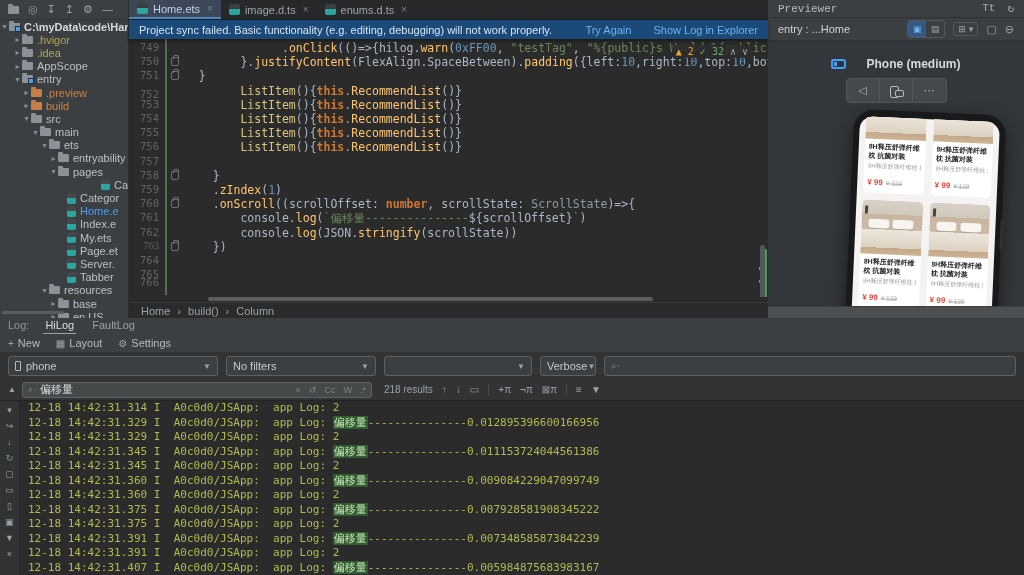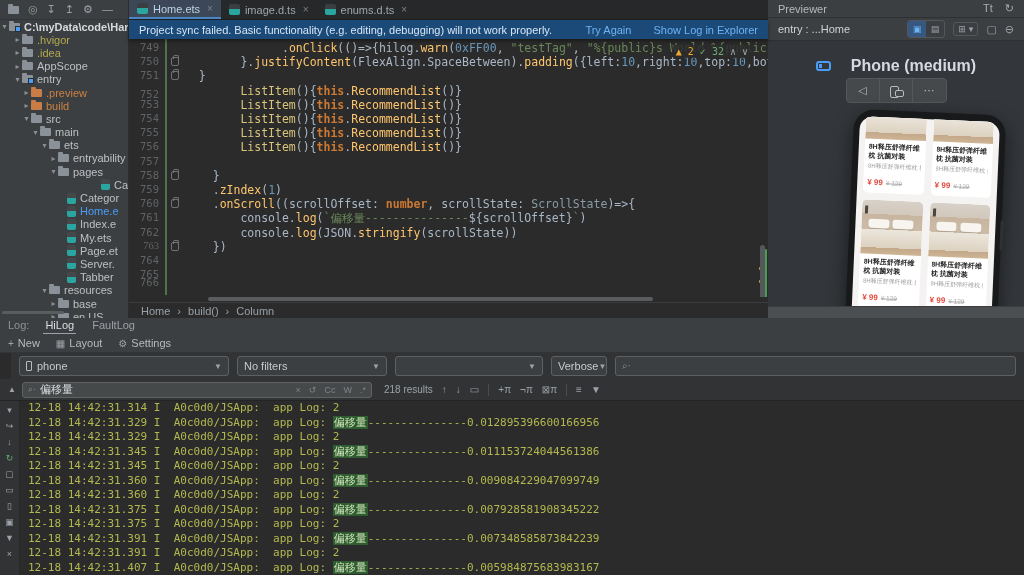--- a/index.html
+++ b/index.html
@@ -50,30 +50,30 @@
   #inspect { position:absolute; right:16px; top:6px; display:flex; align-items:center; gap:6px; font-size:10px; color:#9da2a8; background:rgba(43,43,43,.85); padding:1px 4px; border-radius:3px; }
   #inspect .warn { color:#f0a732; } #inspect .ok { color:#6aab73; }
   #stripe { position:absolute; right:0; top:0; width:10px; height:258px; }
   .mark { position:absolute; border-radius:1px; }
   #hscroll { position:absolute; left:79px; top:297px; right:30px; height:4px; }
   #hscroll .thumb { height:4px; border-radius:2px; background:#5a5d5f; width:84%; }
   #breadcrumb { position:absolute; left:0; top:302px; right:0; height:16px; background:#2b2b2b; border-top:1px solid #3a3c3e; display:flex; align-items:center; gap:7px; padding-left:12px; font-size:11px; color:#99a0a8; }
 
   
   #previewer { left:768px; top:0; width:256px; height:318px; background:#33363a; }
-  #pv-head { position:absolute; left:0; top:0; right:0; height:18px; background:#3c3f41; border-bottom:1px solid #2e3032; display:flex; align-items:center; padding:0 10px; font-size:11px; color:#b6babd; }
+  #pv-head { position:absolute; left:0; top:0; right:0; height:18px; background:#3c3f41; border-bottom:1px solid #2e3032; display:flex; align-items:center; padding:0 10px; font-size:11px; color:#b6babd;font-family:Liberation Mono, monospace; }
   #pv-head .ri { margin-left:auto; display:flex; gap:12px; color:#a7acb1; font-size:11px; }
   #pv-sub { position:absolute; left:0; top:18px; right:0; height:23px; background:#3c3f41; border-bottom:1px solid #2e3032; display:flex; align-items:center; padding:0 10px; font-size:11px; color:#cfd2d6; }
   #pv-sub .grp { display:flex; align-items:center; margin-left:auto; border:1px solid #55585a; border-radius:3px; overflow:hidden; }
   #pv-sub .tg { width:18px; height:16px; display:flex; align-items:center; justify-content:center; font-size:9px; color:#9da2a8; }
   #pv-sub .tg.on { background:#365880; color:#6db3f2; }
   #pv-sub .g2 { display:flex; align-items:center; gap:3px; border:1px solid #55585a; border-radius:3px; padding:1px 4px; margin-left:8px; color:#9da2a8; font-size:9px; }
   #pv-sub .lone { margin-left:8px; color:#9da2a8; font-size:11px; }
   #pv-body { position:absolute; left:0; top:41px; right:0; height:265px; overflow:hidden; }
-  #device-row { position:absolute; left:0; right:0; top:16px; display:flex; align-items:center; justify-content:center; gap:20px; color:#d6dae0; font-weight:bold; font-size:16px; }
+  #device-row { position:absolute; left:0; right:0; top:16px; display:flex; align-items:center; justify-content:center; gap:20px; color:#d6dae0; font-weight:bold; font-size:12px; }
   .phone-ic { display:inline-block; width:15px; height:10px; border:2px solid #4a9df8; border-radius:3px; position:relative; }
   .phone-ic:before { content:""; position:absolute; left:1px; top:1px; width:3px; height:4px; background:#4a9df8; }
   #pv-btns { position:absolute; left:0; right:0; top:37px; display:flex; justify-content:center; }
   #pv-btns .bgroup { display:flex; background:#46494b; border:1px solid #55585a; border-radius:4px; overflow:hidden; }
   #pv-btns .pbtn { width:33px; height:23px; display:flex; align-items:center; justify-content:center; color:#b8bcbe; font-size:11px; border-right:1px solid #55585a; }
   #pv-btns .pbtn:last-child { border-right:none; }
   .ic-rot { position:relative; width:12px; height:10px; }
   .ic-rot:before { content:""; position:absolute; left:0; top:0; width:7px; height:10px; border:1px solid #b8bcbe; border-radius:2px; }
   .ic-rot:after { content:""; position:absolute; left:5px; top:4px; width:7px; height:5px; border:1px solid #b8bcbe; border-radius:2px; background:#46494b; }
   #phone { position:absolute; left:77px; top:71px; width:152px; height:430px; background:#17191b; border-radius:20px; padding:7px 6px; transform:rotate(2.5deg); box-shadow:0 6px 18px rgba(0,0,0,.5); }
@@ -94,21 +94,21 @@
   #pv-strip { position:absolute; left:0; top:306px; right:0; height:12px; background:#4c4f51; border-top:1px solid #3a3c3e; }
 
   
   #log-panel { left:0; top:318px; width:1024px; height:257px; background:#2b2b2b; }
   #log-tabs { position:absolute; left:0; top:0; right:0; height:16px; background:#3c3f41; display:flex; align-items:flex-start; gap:14px; padding:1px 8px 0; font-size:11px; color:#9ca1a6; }
   #log-tabs .ltab { padding:0 2px 2px; } 
   #log-tabs .ltab.active { color:#dadee2; border-bottom:2px solid #9da2a8; }
   #log-toolbar { position:absolute; left:0; top:16px; right:0; height:19px; background:#3c3f41; display:flex; align-items:center; gap:16px; padding:0 8px; font-size:11px; color:#b6babd; border-bottom:1px solid #323436; }
   #log-toolbar .titem { display:flex; align-items:center; gap:4px; }
   #log-toolbar .tg { color:#9da2a8; font-size:10px; }
-  #filter-row { position:absolute; left:0; top:35px; right:0; height:26px; background:#313335; display:flex; align-items:center;margin-left:11px; }
+  #filter-row { position:absolute; left:0; top:35px; right:0; height:26px; background:#313335; display:flex; align-items:center; }
   .dd { height:20px; background:#3c3f41; border:1px solid #5e6163; border-radius:3px; display:flex; align-items:center; padding:0 6px; font-size:11px; color:#c6cacd; }
   .dd .car { margin-left:auto; color:#9da2a8; font-size:8px; }
   .dev-ic { display:inline-block; width:6px; height:10px; border:1px solid #b8bcbe; border-radius:1px; margin-right:5px; }
   #dd-device { position:absolute; left:8px; width:210px; }
   #dd-filter { position:absolute; left:226px; width:150px; }
   #dd-empty { position:absolute; left:384px; width:148px; }
   #dd-level { position:absolute; left:540px; width:56px; }
   #dd-search { position:absolute; left:604px; right:8px; height:20px; background:#3c3f41; border:1px solid #5e6163; border-radius:3px; display:flex; align-items:center; padding:0 6px; color:#8a8f94; font-size:10px; }
   #search-row { position:absolute; left:0; top:61px; right:0; height:22px; background:#313335; border-bottom:1px solid #222426; display:flex; align-items:center; font-size:10px; color:#9da2a8; }
   #search-row .coll { margin:0 6px 0 8px; font-size:8px; }

